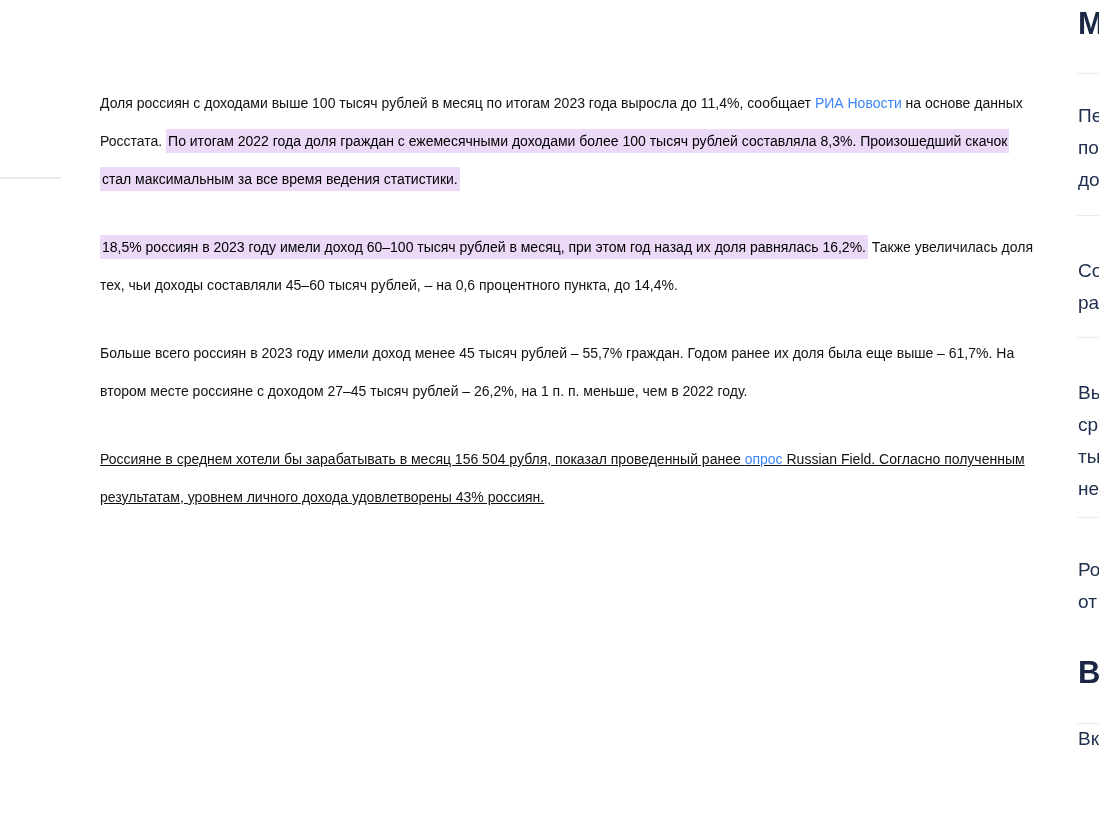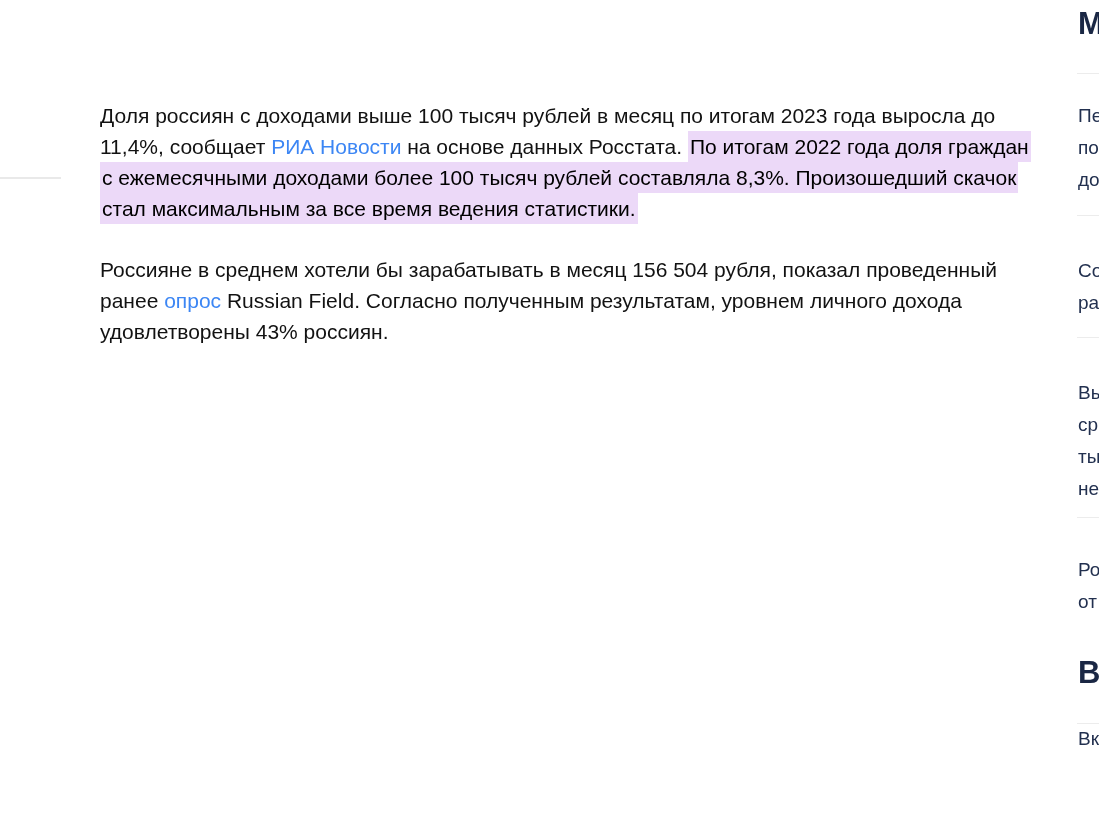--- a/index.html
+++ b/index.html
@@ -7,28 +7,28 @@
     width: 1099px; height: 830px;
     position: relative;
     overflow: hidden;
     background: #ffffff;
     font-family: "Liberation Sans", sans-serif;
   }
 
   
   .article {
     position: absolute;
-    left: 100px; top: 100px;
+    left: 100px; top: 84px;
     width: 933px;
-    font-size: 21px;
-    line-height: 31px;
+    font-size: 14px;
+    line-height: 38px;
     color: #121212;
   }
   .article p { margin: 0 0 30px 0; }
-  .article p:last-child { margin-bottom: 14px; }
+  .article p:last-child { margin-bottom: 14px; text-decoration: underline; }
 
   .seg-highlight {
     background: #ecd9f8;
     padding: 4px 2px;
     -webkit-box-decoration-break: clone;
     box-decoration-break: clone;
   }
   .seg-link {
     color: #3c86f4;
     cursor: pointer;
@@ -76,21 +76,23 @@
 </style>
 </head>
 <body>
 
 <div class="left-divider"></div>
 
 <div class="article">
 
   <p><span>Доля россиян с доходами выше 100 тысяч рублей в месяц по итогам 2023 года выросла до 11,4%, сообщает </span><a class="seg-link">РИА Новости</a><span> на основе данных Росстата. </span><mark class="seg-highlight">По итогам 2022 года доля граждан с ежемесячными доходами более 100 тысяч рублей составляла 8,3%. Произошедший скачок стал максимальным за все время ведения статистики.</mark></p>
 
+  <p><mark class="seg-highlight">18,5% россиян в 2023 году имели доход 60–100 тысяч рублей в месяц, при этом год назад их доля равнялась 16,2%.</mark><span> Также увеличилась доля тех, чьи доходы составляли 45–60 тысяч рублей, – на 0,6 процентного пункта, до 14,4%.</span></p>
 
+  <p><span>Больше всего россиян в 2023 году имели доход менее 45 тысяч рублей – 55,7% граждан. Годом ранее их доля была еще выше – 61,7%. На втором месте россияне с доходом 27–45 тысяч рублей – 26,2%, на 1 п. п. меньше, чем в 2022 году.</span></p>
 
 
   <p><span>Россияне в среднем хотели бы зарабатывать в месяц 156 504 рубля, показал проведенный ранее </span><a class="seg-link">опрос</a><span> Russian Field. Согласно полученным результатам, уровнем личного дохода удовлетворены 43% россиян.</span></p>
 
 </div>
 
 <div class="sidebar">
 
   <div class="sb-heading" style="top:6px">М</div>
 

